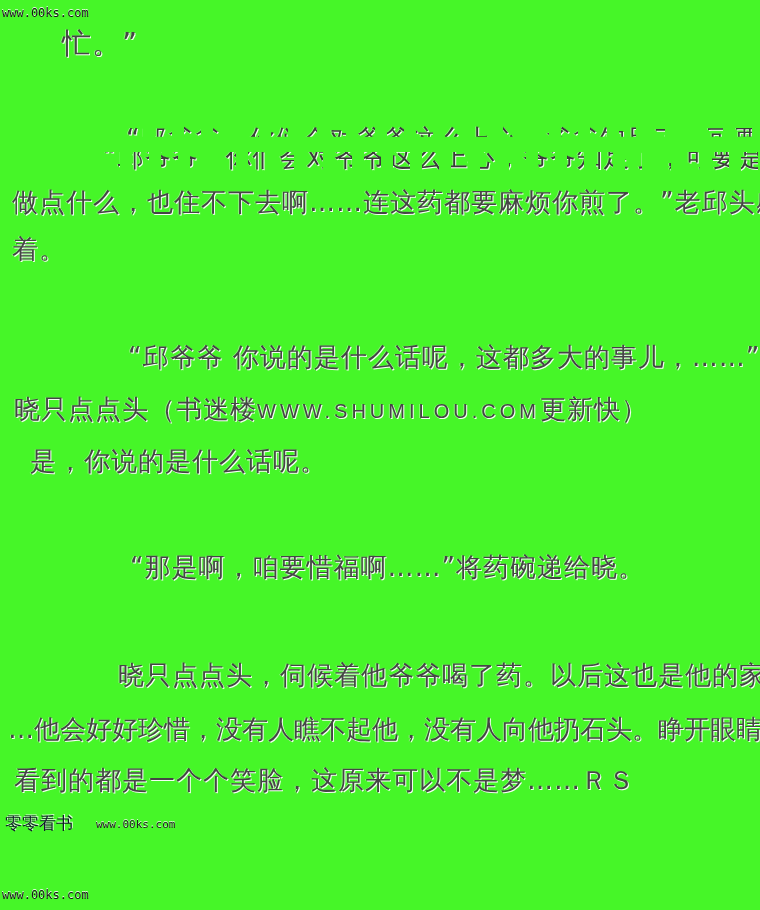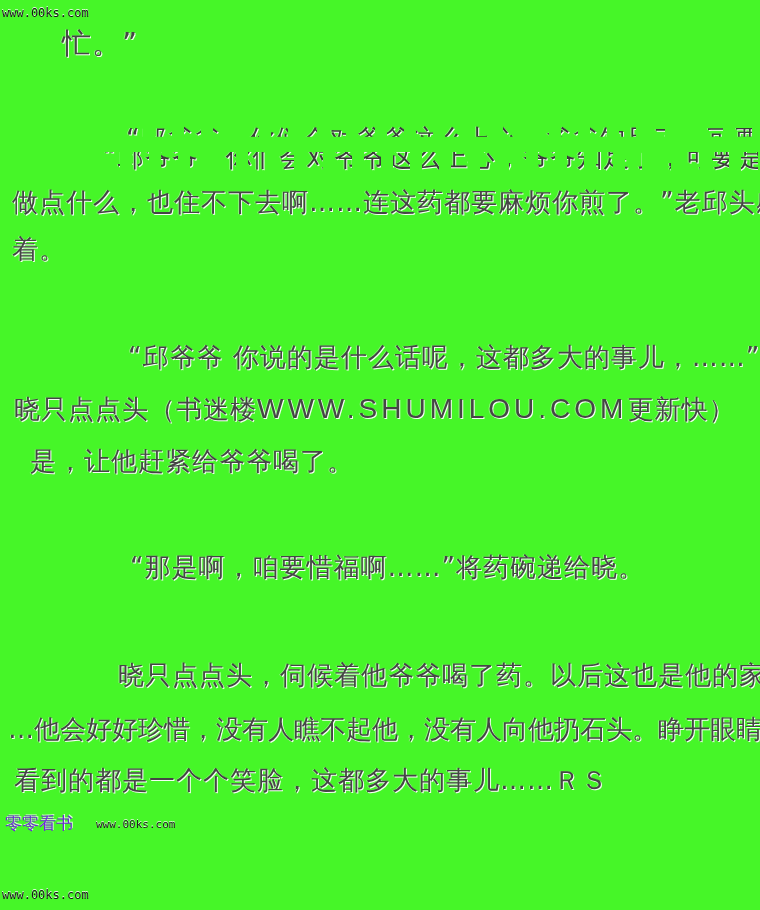--- a/index.html
+++ b/index.html
@@ -23,36 +23,36 @@
   
   .corrupt{
     color:#3a3a3a;
     -webkit-mask-image:repeating-linear-gradient(90deg,#000 0 17px,transparent 17px 29px);
     mask-image:repeating-linear-gradient(90deg,#000 0 17px,transparent 17px 29px);
   }
   .corrupt-top{ clip-path:inset(0 0 58% 0); }
   .corrupt-bottom{ clip-path:inset(34% 0 0 0); }
   .latin-url{
     letter-spacing:4px;
-    font-size:28px;
+    font-size:20px;
     font-family:"Liberation Sans", sans-serif;
   }
   .wm{
     position:absolute;
     font-family:"DejaVu Sans Mono", monospace;
     font-size:12px;
     letter-spacing:0px;
     color:#161616;
     text-shadow:0 -1px 0 rgba(255,255,255,.85);
   }
   .footer-name{
     position:absolute;
     left:5px;top:812px;
     font-size:17px;
-    color:#6d28d9;
+    color:#0f172a;
     text-shadow:1px -1px 0 rgba(255,255,255,.8);
     font-family:"DejaVu Sans", sans-serif;
   }
   .footer-url{
     position:absolute;
     left:96px;top:818px;
     font-family:"DejaVu Sans Mono", monospace;
     font-size:11px;
     color:#1d1d1d;
     text-shadow:0 -1px 0 rgba(255,255,255,.8);
@@ -74,29 +74,29 @@
   <div class="line" style="left:12px;top:185px;">做点什么，也住不下去啊……连这药都要麻烦你煎了。”老邱头感慨</div>
 
   <div class="line" style="left:12px;top:232px;">着。</div>
 
   <div class="line" style="left:128px;top:340px;">“邱爷爷 你说的是什么话呢，这都多大的事儿，……”秀兰</div>
 
   <div class="line" style="left:14px;top:392px;">
     <span>晓只点点头（书迷楼</span><span class="latin-url">WWW.SHUMILOU.COM</span><span>更新快）</span>
   </div>
 
-  <div class="line" style="left:30px;top:444px;">是，让他赶紧给爷爷喝了。</div>
+  <div class="line" style="left:30px;top:444px;">是，你说的是什么话呢。</div>
 
   <div class="line" style="left:130px;top:550px;">“那是啊，咱要惜福啊……”将药碗递给晓。</div>
 
   <div class="line" style="left:118px;top:658px;">晓只点点头，伺候着他爷爷喝了药。以后这也是他的家了…</div>
 
   <div class="line" style="left:8px;top:712px;letter-spacing:0px;">…他会好好珍惜，没有人瞧不起他，没有人向他扔石头。睁开眼睛，</div>
 
-  <div class="line" style="left:14px;top:763px;">看到的都是一个个笑脸，这都多大的事儿……ＲＳ</div>
+  <div class="line" style="left:14px;top:763px;">看到的都是一个个笑脸，这原来可以不是梦……ＲＳ</div>
 
   <div class="footer-name">零零看书</div>
 
   <div class="footer-url">www.00ks.com</div>
 
   <div class="wm" style="left:2px;top:888px;">www.00ks.com</div>
 
 </div>
 
 </body></html>

